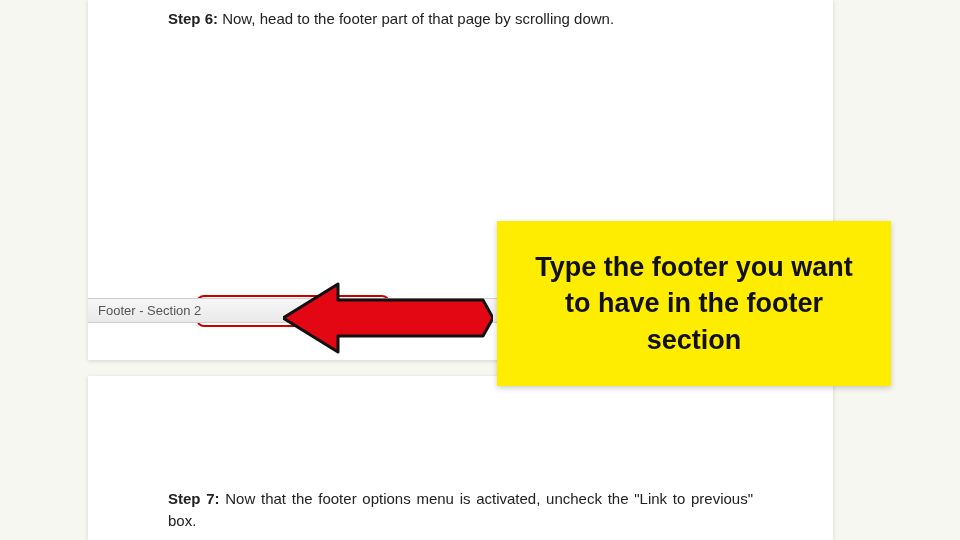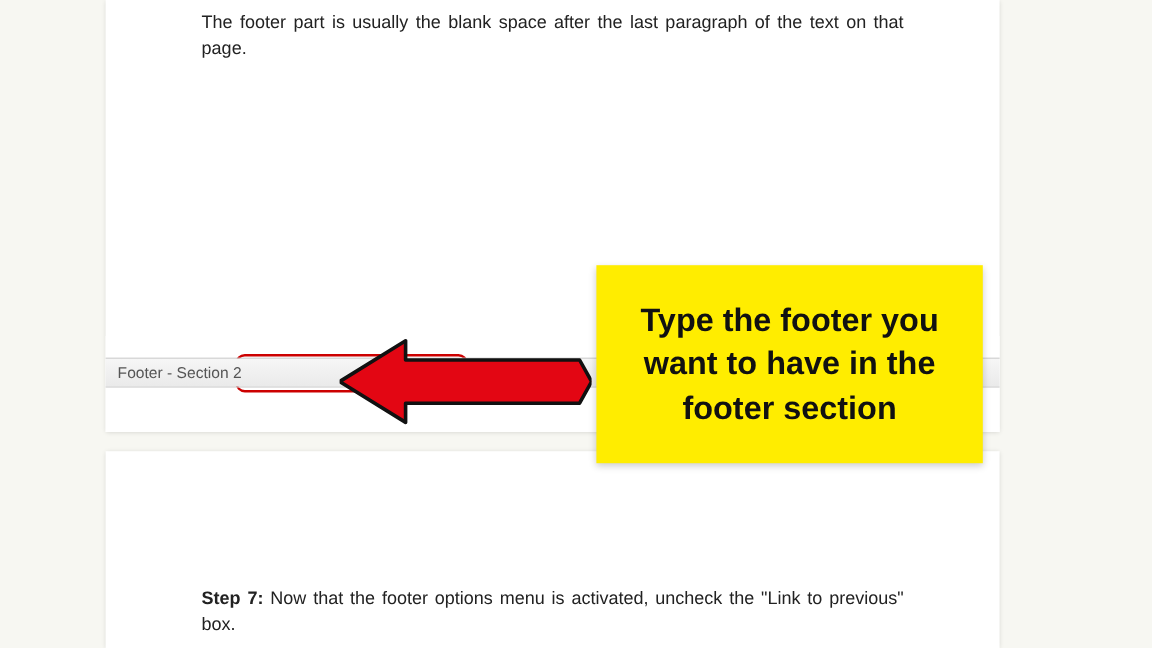--- a/index.html
+++ b/index.html
@@ -85,21 +85,21 @@
   .arrow {
     position: absolute;
     left: 283px;
     top: 278px;
     z-index: 10;
   }
   .callout {
     position: absolute;
     left: 497px;
     top: 221px;
-    width: 322px;
+    width: 394px;
     height: 165px;
     background: #ffed00;
     color: #111;
     font-weight: 700;
     font-size: 27px;
     line-height: 1.35;
     display: flex;
     align-items: center;
     justify-content: center;
     text-align: center;
@@ -116,21 +116,23 @@
   }
   .clipped-top {
     margin-top: -6px;
   }
 </style>
 </head>
 <body>
 
 <div class="page page-top">
   <div class="content clipped-top">
-    <p class="para">The footer part is usually the blank space after the last paragraph of the text on that page.</p>
+    <p class="para">
+      <span class="step-label">Step 6:</span><span> Now, head to the footer part of that page by scrolling down.</span>
+    </p>
   </div>
 </div>
 
 <div class="footer-bar">
   <span>Footer - Section 2</span>
 </div>
 
 <div class="footer-area">
   <div class="footer-text-box">
     <span>Footer for page 2 sample</span><span class="cursor"></span>

